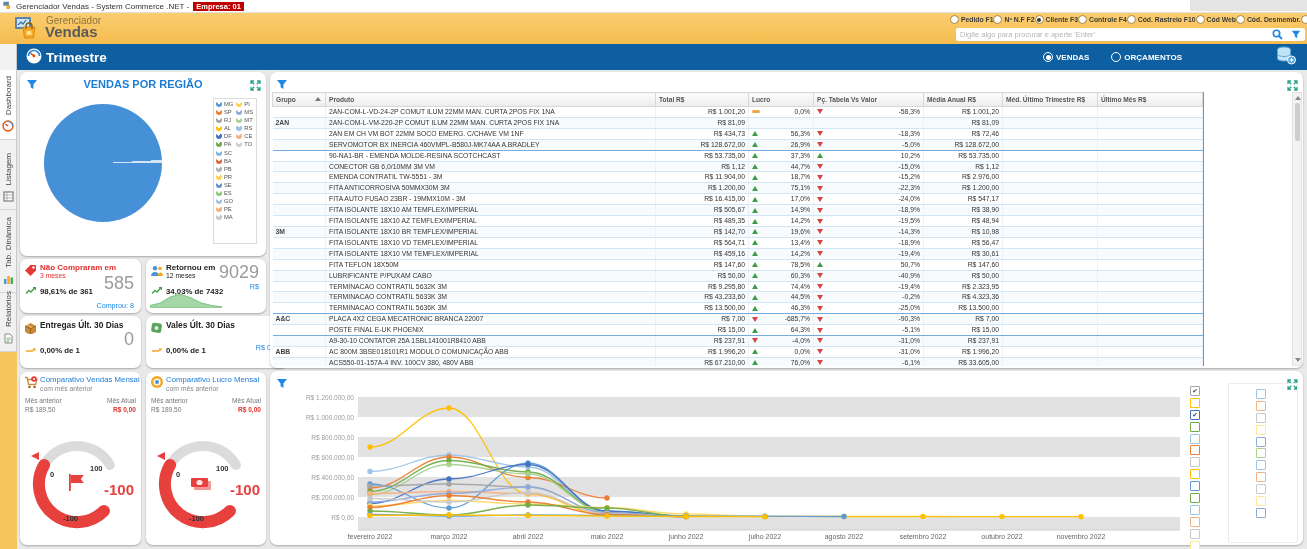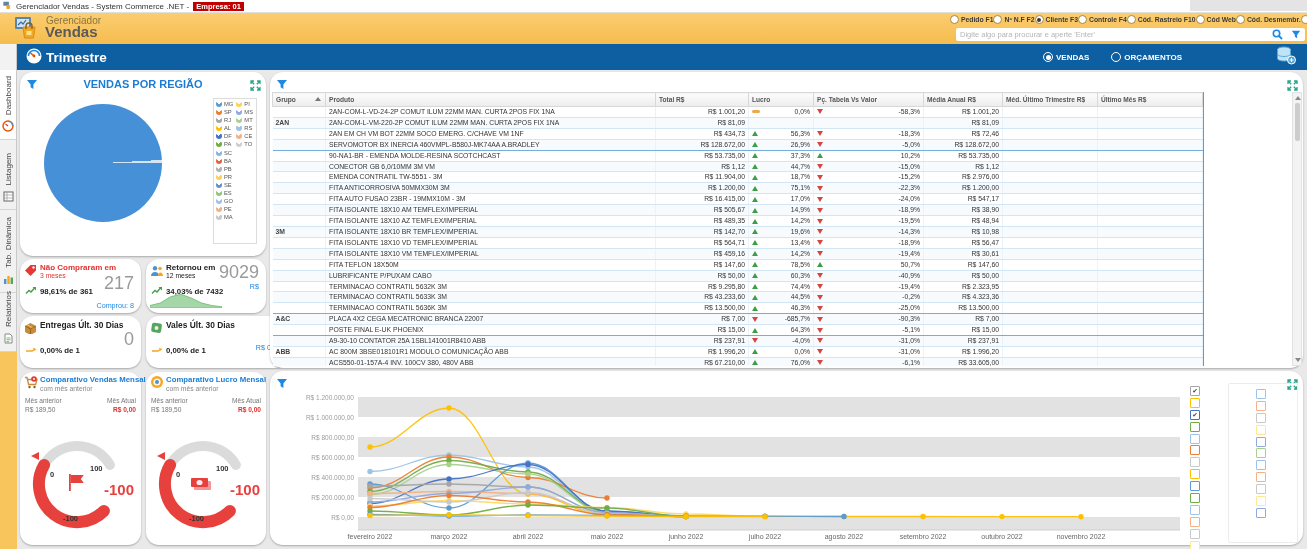--- a/index.html
+++ b/index.html
@@ -37,21 +37,21 @@
   .dradio.sel::after{content:"";position:absolute;inset:1.5px;border-radius:50%;background:#fff}
   .dbicon{position:absolute;left:1276px;top:46px}
   
   .sidebar{position:absolute;left:0;top:44px;width:17px;height:505px;background:#F2F2F2;border-right:1px solid #C9C9C9;box-sizing:border-box}
   .stab{position:absolute;left:0;width:16px;display:flex;flex-direction:column;align-items:center;
         justify-content:flex-end;padding-bottom:3px;box-sizing:border-box;border-bottom:1px solid #D5D5D5;background:#F1F1F1}
   .stab.active{background:#FFFFFF}
   .stab span.lbl{writing-mode:vertical-rl;transform:rotate(180deg);font-size:8px;color:#444;margin-bottom:3px;white-space:nowrap}
   .sideyellow{position:absolute;left:0;top:352px;width:17px;height:197px;background:#F8C45C}
   
-  .panel{position:absolute;background:#fff;border-radius:13px;box-shadow:0 1px 2px rgba(0,0,0,.28)}
+  .panel{position:absolute;background:#fff;border-radius:7px;box-shadow:0 1px 2px rgba(0,0,0,.28)}
   .funnel{position:absolute;left:6px;top:5px}
   .expand{position:absolute;right:5px;top:5px}
   .ptitle{position:absolute;top:6px;left:20px;right:20px;text-align:center;font-size:11px;font-weight:bold;color:#1C7CD4;white-space:nowrap}
   
   #pie-panel{left:20px;top:72px;width:246px;height:184px}
   .pie{position:absolute;left:24px;top:32px;width:118px;height:118px;border-radius:50%;
        background:conic-gradient(from 90deg,#4590D7 0deg 357deg,#D5E4F2 357deg 360deg)}
   .legend{position:absolute;left:193px;top:26px;width:44px;bottom:12px;border:1px solid #DCDCDC;
           padding:2px;display:flex;gap:3px;box-sizing:border-box;overflow:hidden}
   .lcol{display:flex;flex-direction:column;gap:2.1px}
@@ -64,21 +64,21 @@
   .ksub{position:absolute;left:20px;top:13px;font-size:6.8px;color:#222}
   .kstat{position:absolute;left:5px;top:27px;display:flex;align-items:center;gap:3px;font-size:7.8px;font-weight:bold;color:#222}
   .kbig{position:absolute;right:7px;top:14px;font-size:18px;color:#9A9A9A}
   .klink{position:absolute;right:7px;bottom:3px;font-size:7.2px;color:#1E88E5}
   #k1 .kbig{top:3px} #k1 .klink{top:23px;bottom:auto}
   #k2 .kbig{top:13px} #k3 .kbig{top:8px} #k3 .klink{top:27px;bottom:auto}
   .spark{position:absolute;left:4px;bottom:1px}
   
   .gcard{width:121px;height:173px}
   .gicon{position:absolute;left:4px;top:3px}
-  .gtitle{position:absolute;left:20px;top:3px;font-size:7.8px;font-weight:bold;color:#1C7CD4;white-space:nowrap}
+  .gtitle{position:absolute;left:20px;top:3px;font-size:7.8px;font-weight:normal;color:#1C7CD4;white-space:nowrap}
   .gsub{position:absolute;left:20px;top:13px;font-size:6.8px;color:#888}
   .gprev{position:absolute;left:5px;top:24px;font-size:6.6px;color:#777;line-height:9px}
   .gcur{position:absolute;right:5px;top:24px;font-size:6.6px;color:#777;text-align:right;line-height:9px}
   .gcur .v{color:#E0312D;font-weight:bold}
   .gsvg{position:absolute;left:0;top:42px}
   
   #table-panel{left:270px;top:72px;width:1033px;height:296px}
   .tblwrap{position:absolute;left:2px;top:20px;width:931px;bottom:2px;border-right:1px solid #5B9BD5;overflow:hidden}
   table{border-collapse:collapse;table-layout:fixed;width:930px;font-size:6.8px}
   th{height:13px;background:linear-gradient(#FCFCFC,#ECECEC);border:1px solid #D8D8D8;color:#555;
@@ -344,21 +344,21 @@
       </svg></span>
   <div class="ktitle" style="color: rgb(224, 49, 45);">Não Compraram em</div>
   <div class="ksub" style="color: rgb(224, 49, 45);">3 meses</div>
   <div class="kstat">
       <span class="ktrend"><svg width="12" height="9" viewBox="0 0 12 9">
           <path d="M1 7.5l3-3 2 1.5L9.5 2" fill="none" stroke="#43A047" stroke-width="1.4"></path>
           <path d="M7.5 1h3.5v3.5z" fill="#43A047"></path>
         </svg></span>
       <span>98,61% de 361</span>
     </div>
-  <div class="kbig">217</div>
+  <div class="kbig">585</div>
   <div class="klink">Comprou: 8</div>
 </div>
 <div class="panel kcard" id="k1" style="left:146px;top:259px;width:120px">
   <span class="kicon"><svg width="14" height="12" viewBox="0 0 14 12">
         <circle cx="5" cy="3.2" r="2.2" fill="#4F93CE"></circle>
         <path d="M1 11c0-2.5 1.8-4 4-4s4 1.5 4 4z" fill="#4F93CE"></path>
         <circle cx="10" cy="3.5" r="1.8" fill="#F5A623"></circle>
         <path d="M7.8 11c.2-2.2 1.2-3.4 2.7-3.4 1.4 0 2.4 1.2 2.6 3.4z" fill="#F5A623"></path>
       </svg></span>
   <div class="ktitle" style="color: rgb(34, 34, 34);">Retornou em</div>

